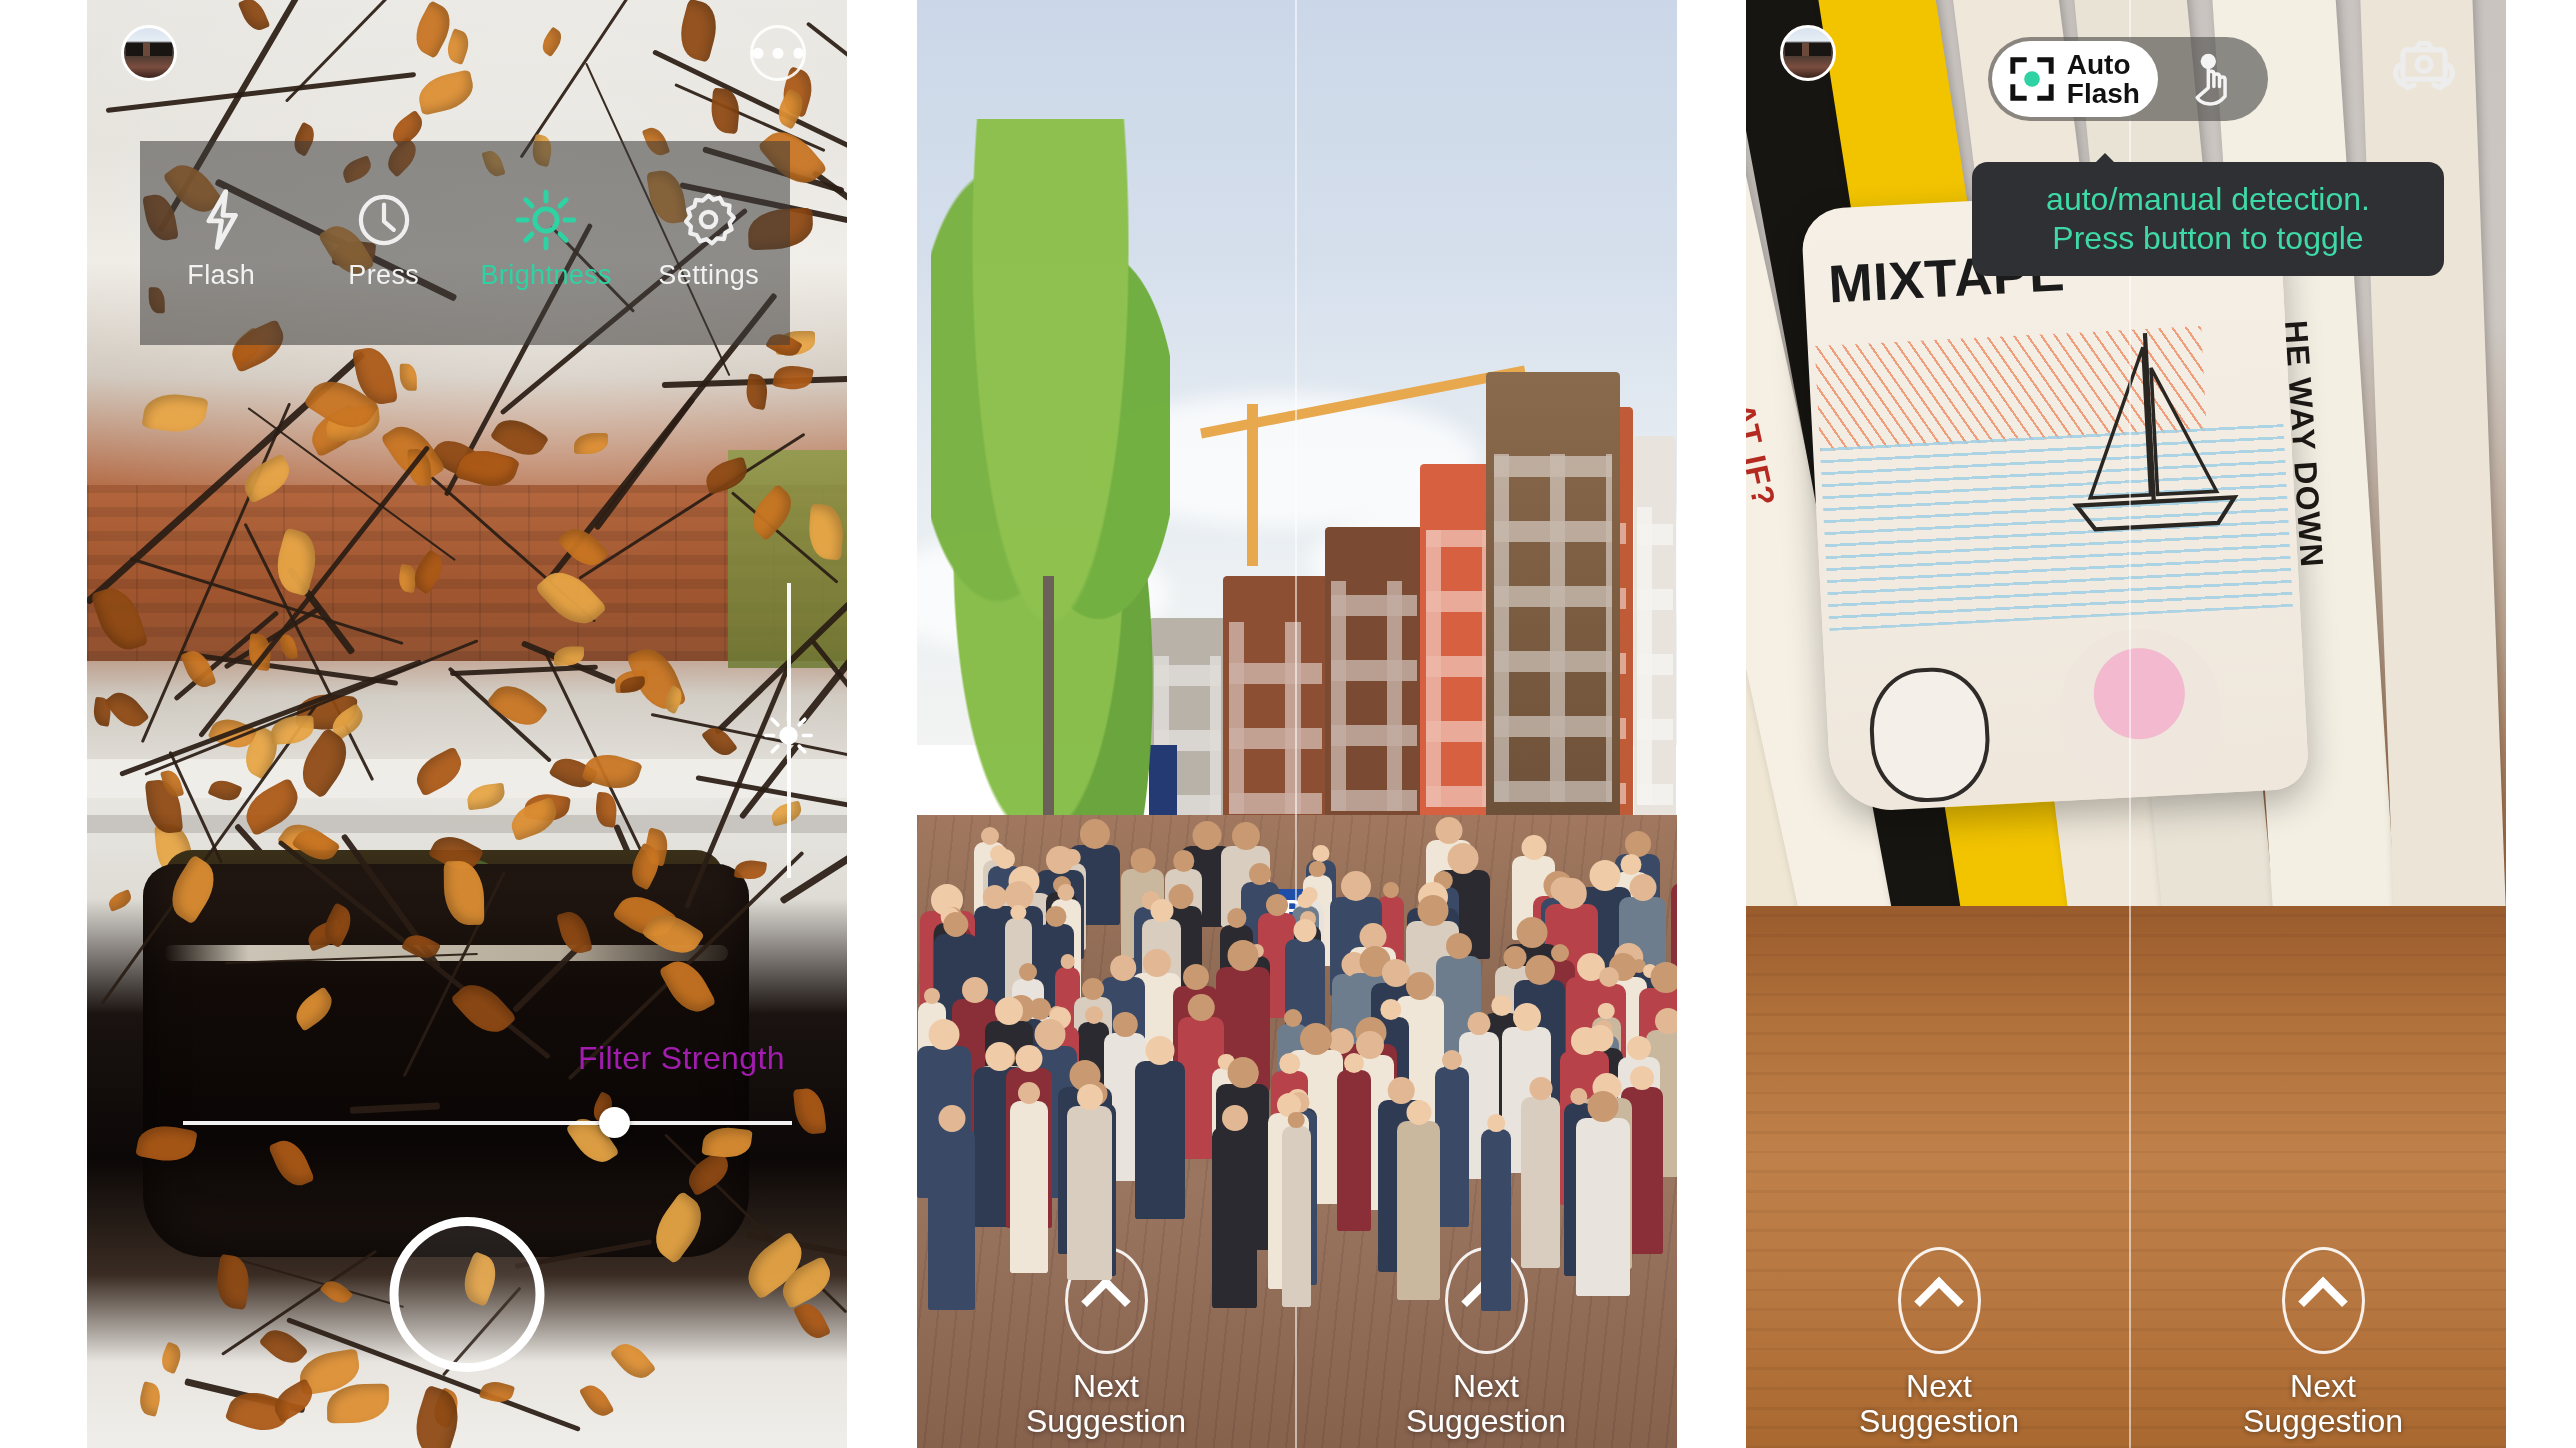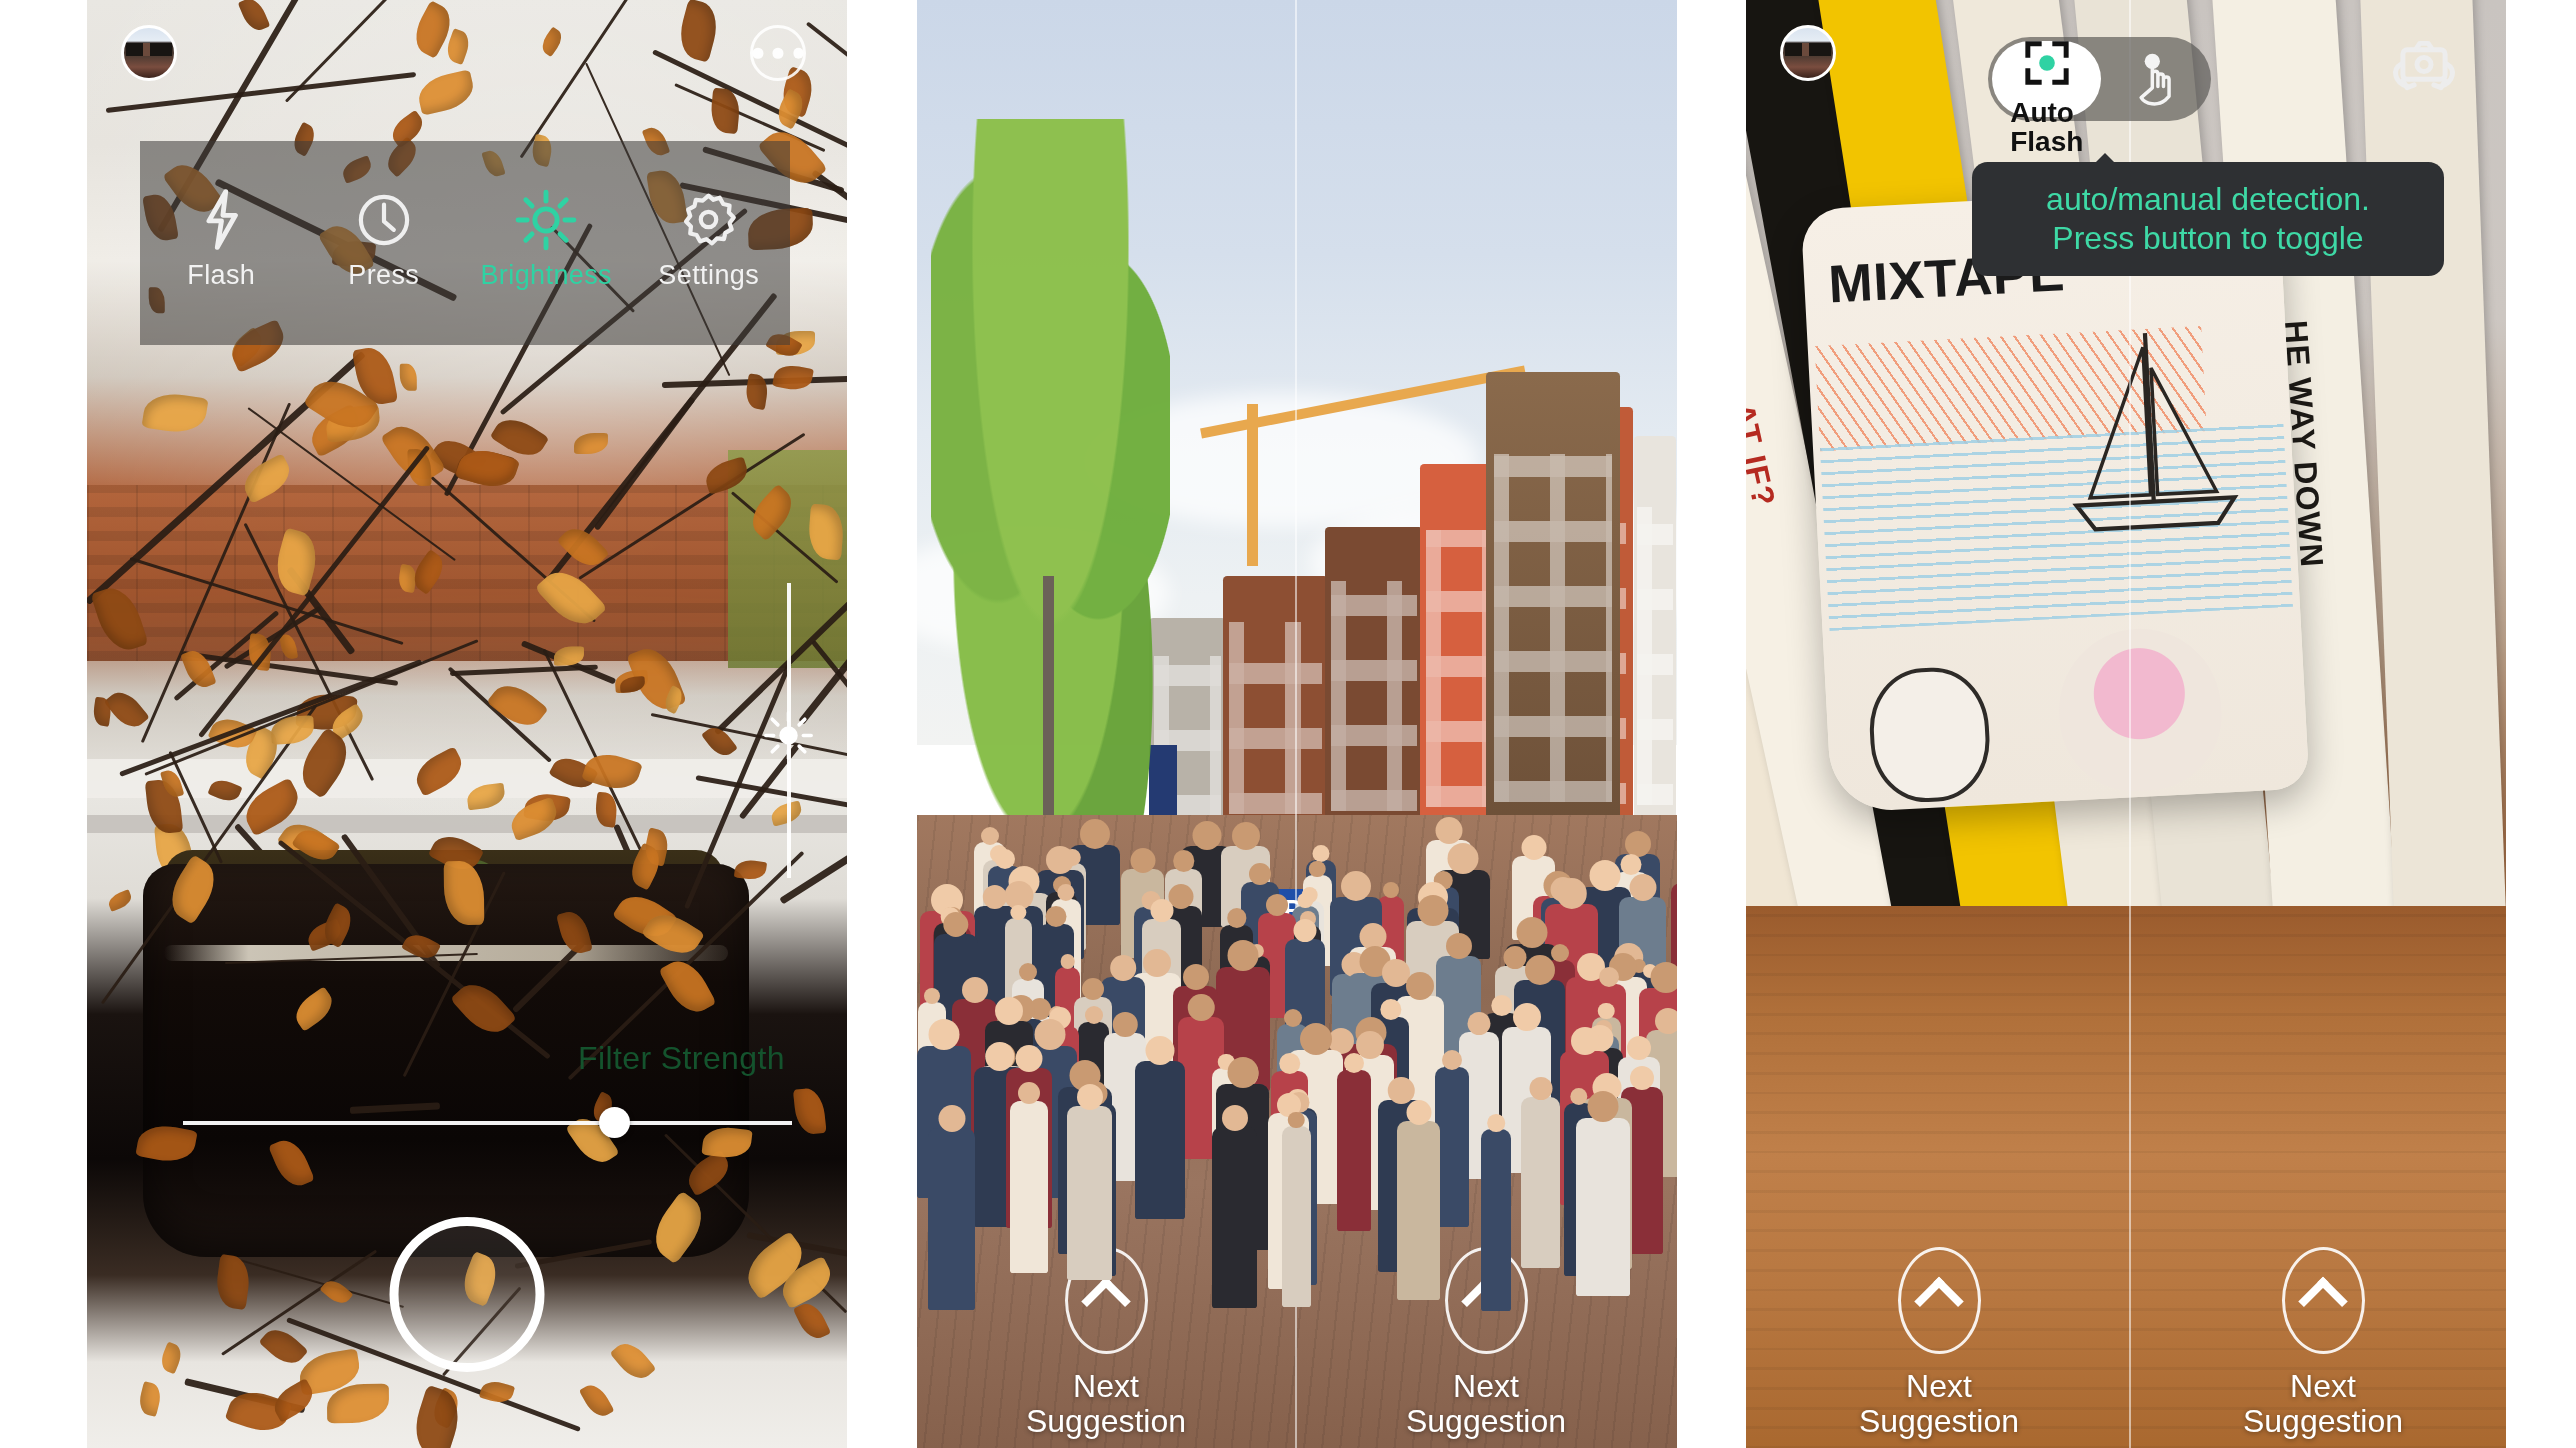--- a/index.html
+++ b/index.html
@@ -145,21 +145,21 @@
   .tool{width:141px;text-align:center;}
   .tool .ico{height:65px;display:flex;align-items:center;justify-content:center;}
   .tool .lbl{margin-top:8.4px;font-size:27px;color:#f2f2f2;letter-spacing:0.4px;}
   .tool.active .lbl{color:#2fd2a3;}
 
   
   .vslider{position:absolute;right:56px;top:583px;width:4.2px;height:295px;background:rgba(255,255,255,.95);}
   .vknob{position:absolute;right:33px;top:710px;width:51px;height:51px;}
 
   
-  .fs-label{position:absolute;right:62px;top:1040px;font-size:32px;color:#14532d;letter-spacing:0.4px;}
+  .fs-label{position:absolute;right:62px;top:1040px;font-size:32px;color:#a21caf;letter-spacing:0.4px;}
   .fs-track{position:absolute;left:96px;right:55px;top:1121px;height:3.5px;background:rgba(255,255,255,.95);}
   .fs-knob{position:absolute;top:1107px;width:31px;height:31px;border-radius:50%;background:#fff;box-shadow:0 1.4px 5.6px rgba(0,0,0,.35);}
 
   
   .shutter{position:absolute;left:50%;transform:translateX(-50%);bottom:77px;
     width:155px;height:155px;border-radius:50%;border:9.8px solid #ffffff;background:rgba(255,255,255,.08);}
 
   
   .split{position:absolute;top:0;bottom:0;width:2.1px;background:rgba(255,255,255,.55);}
 
@@ -168,21 +168,21 @@
   .nextsug .ell{width:83px;height:107px;border-radius:50%;border:3.5px solid rgba(255,255,255,.9);
     margin:0 auto;position:relative;}
   .nextsug .ell:after{content:"";position:absolute;left:50%;top:50%;transform:translate(-50%,-46%) rotate(45deg);
     width:27px;height:27px;border-left:8.4px solid #fff;border-top:8.4px solid #fff;}
   .nextsug .cap{margin-top:15.5px;font-size:32px;line-height:1.07;color:#fff;text-shadow:0 1.4px 5.6px rgba(0,0,0,.45);}
 
   
   .pill{position:absolute;left:242px;top:37px;height:84px;display:flex;align-items:center;
     background:rgba(85,83,80,.66);border-radius:44px;padding:0 4.2px 0 0;}
   .pill .seg{display:flex;align-items:center;height:76px;border-radius:39px;padding:0 18px;margin:4.2px;}
-  .pill .seg.on{background:#ffffff;gap:12.6px;flex-direction:column;}
+  .pill .seg.on{background:#ffffff;gap:12.6px;}
   .pill .seg.off{padding:0 24px;}
   .ad-txt{font-size:28px;line-height:1.04;color:#111;font-weight:700;}
 
   
   .tip{position:absolute;left:226px;top:162px;width:472px;
     background:#2e3033;border-radius:15.5px;padding:18px 21px;text-align:center;}
   .tip:before{content:"";position:absolute;left:124px;top:-18px;border:9.8px solid transparent;border-bottom-color:#2e3033;}
   .tip p{color:#3ed9a6;font-size:32px;line-height:1.22;}
 
   .cam-flip{position:absolute;right:44px;top:29.5px;width:76px;height:76px;}

